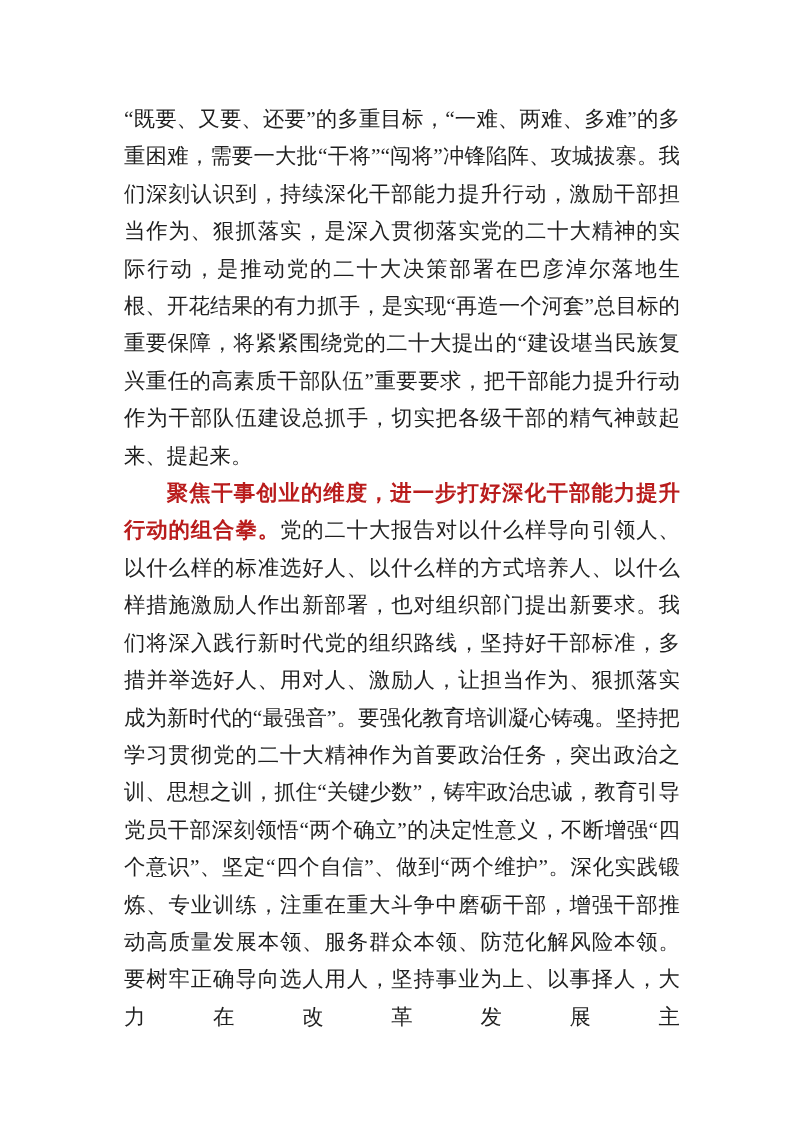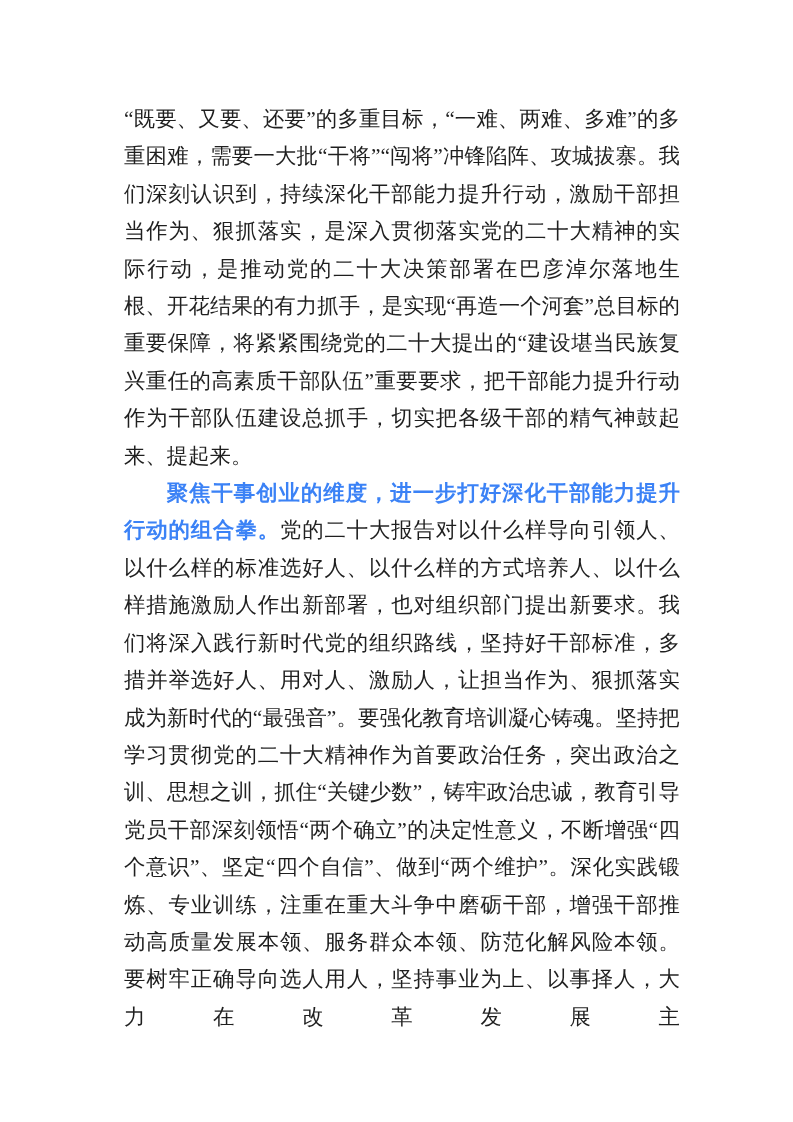--- a/index.html
+++ b/index.html
@@ -34,21 +34,21 @@
   .para.indent {
     text-indent: 2em;
   }
   
   .para.fill-last {
     text-align-last: justify;
   }
   .seg-bold {
     font-family: "Liberation Sans", "DejaVu Sans", sans-serif;
     font-weight: 700;
-    color: #3b82f6;
+    color: #b91c1c;
   }
 </style>
 </head>
 <body>
 
 <div class="page">
   <div class="textblock">
     <p class="para"><span>“既要、又要、还要”的多重目标，“一难、两难、多难”的多重困难，需要一大批“干将”“闯将”冲锋陷阵、攻城拔寨。我们深刻认识到，持续深化干部能力提升行动，激励干部担当作为、狠抓落实，是深入贯彻落实党的二十大精神的实际行动，是推动党的二十大决策部署在巴彦淖尔落地生根、开花结果的有力抓手，是实现“再造一个河套”总目标的重要保障，将紧紧围绕党的二十大提出的“建设堪当民族复兴重任的高素质干部队伍”重要要求，把干部能力提升行动作为干部队伍建设总抓手，切实把各级干部的精气神鼓起来、提起来。</span></p>
     <p class="para indent fill-last"><span class="seg-bold">聚焦干事创业的维度，进一步打好深化干部能力提升行动的组合拳。</span><span>党的二十大报告对以什么样导向引领人、以什么样的标准选好人、以什么样的方式培养人、以什么样措施激励人作出新部署，也对组织部门提出新要求。我们将深入践行新时代党的组织路线，坚持好干部标准，多措并举选好人、用对人、激励人，让担当作为、狠抓落实成为新时代的“最强音”。要强化教育培训凝心铸魂。坚持把学习贯彻党的二十大精神作为首要政治任务，突出政治之训、思想之训，抓住“关键少数”，铸牢政治忠诚，教育引导党员干部深刻领悟“两个确立”的决定性意义，不断增强“四个意识”、坚定“四个自信”、做到“两个维护”。深化实践锻炼、专业训练，注重在重大斗争中磨砺干部，增强干部推动高质量发展本领、服务群众本领、防范化解风险本领。要树牢正确导向选人用人，坚持事业为上、以事择人，大力在改革发展主</span></p>
   </div>

